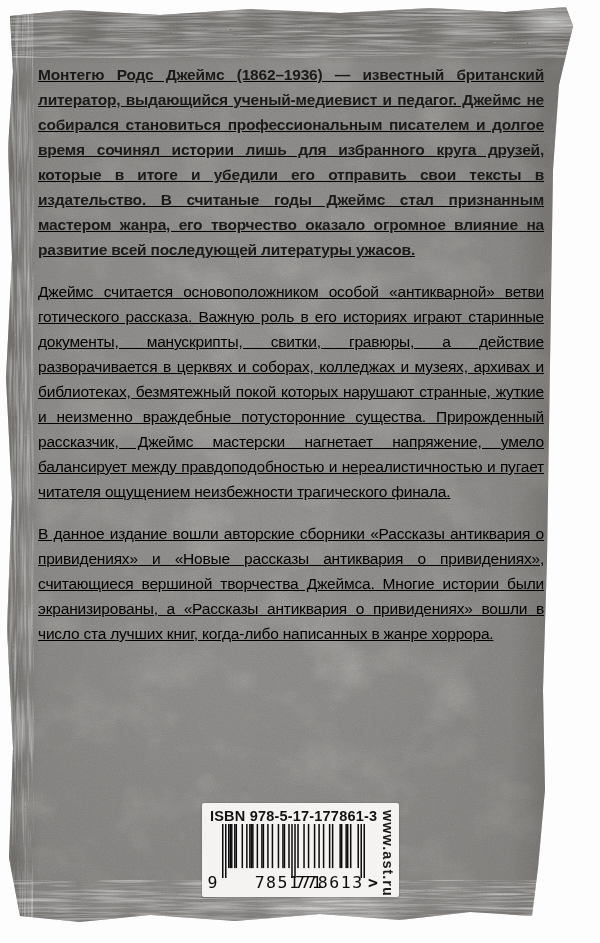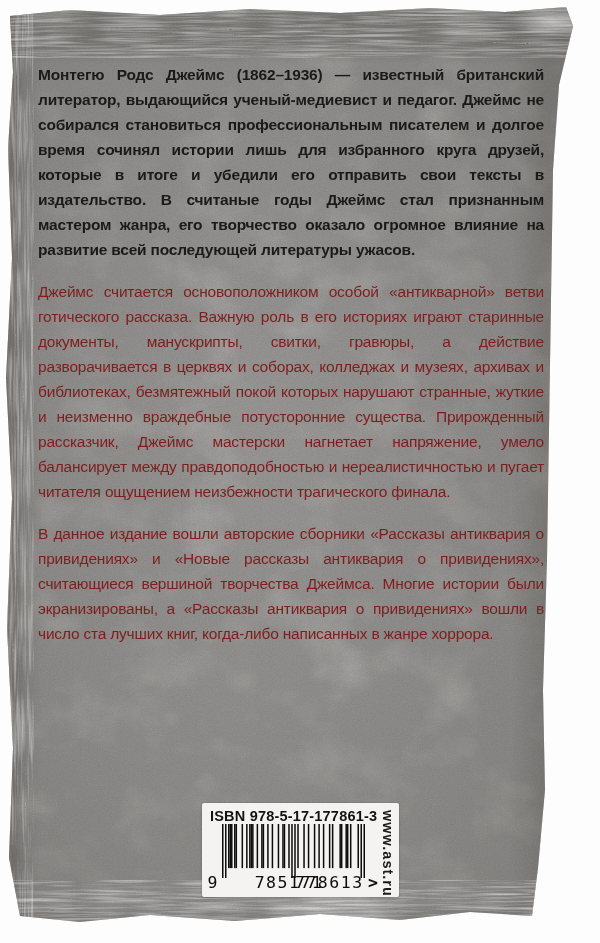--- a/index.html
+++ b/index.html
@@ -30,26 +30,26 @@
       radial-gradient(120px 60px at 330px 905px, rgba(255,255,255,.5), rgba(255,255,255,0) 70%),
       linear-gradient(180deg, rgba(255,255,255,.45) 0 5px, rgba(131,128,124,.5) 14px 42px, rgba(131,128,124,0) 64px),
       linear-gradient(90deg, rgba(118,115,111,.45) 6px 15px, rgba(118,115,111,.15) 26px, rgba(0,0,0,0) 42px),
       linear-gradient(270deg, rgba(122,119,115,.32) 0 55px, rgba(122,119,115,0) 90px),
       linear-gradient(0deg, rgba(122,119,115,.45) 0 9px, rgba(224,222,219,.55) 11px 16px, rgba(122,119,115,.22) 21px 28px, rgba(0,0,0,0) 42px),
       radial-gradient(closest-side at 45% 46%, rgba(255,255,255,.15), rgba(0,0,0,.07) 135%);
   }
   svg.noise { position: absolute; inset: 0; pointer-events: none; }
 
   
-  .annotation { position: absolute; left: 38px; right: 56px; top: 62px; }
+  .annotation { position: absolute; left: 38px; right: 56px; top: 62px; text-decoration: underline; }
   .annotation p {
     margin: 0 0 17px 0;
     font-size: 15.5px; line-height: 25px; letter-spacing: -0.2px;
     text-align: justify;
-    color: #7f1d1d;
+    color: #000000;
   }
   .annotation p.bold { font-weight: 700; color: #1b1a19; }
   .annotation p:last-child { margin-bottom: 13px; }
 
   
   .sticker {
     position: absolute; left: 202px; top: 803px; width: 197px; height: 94px;
     background: #f4f3f1; border-radius: 2px;
     box-shadow: 0 0 0 1px rgba(0,0,0,.05), 0 1px 3px rgba(0,0,0,.12);
   }

